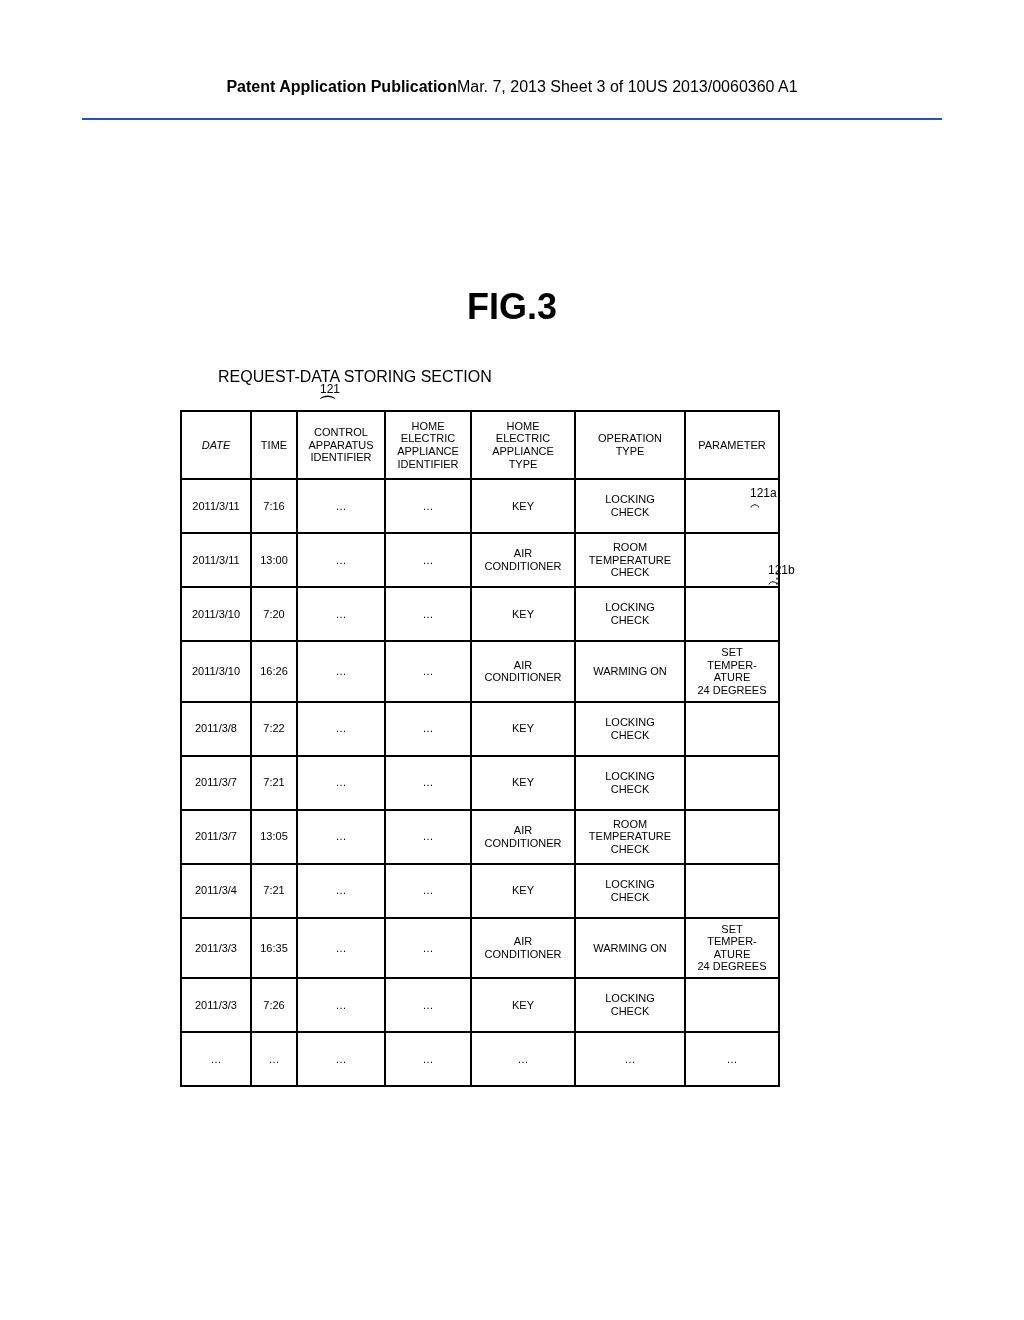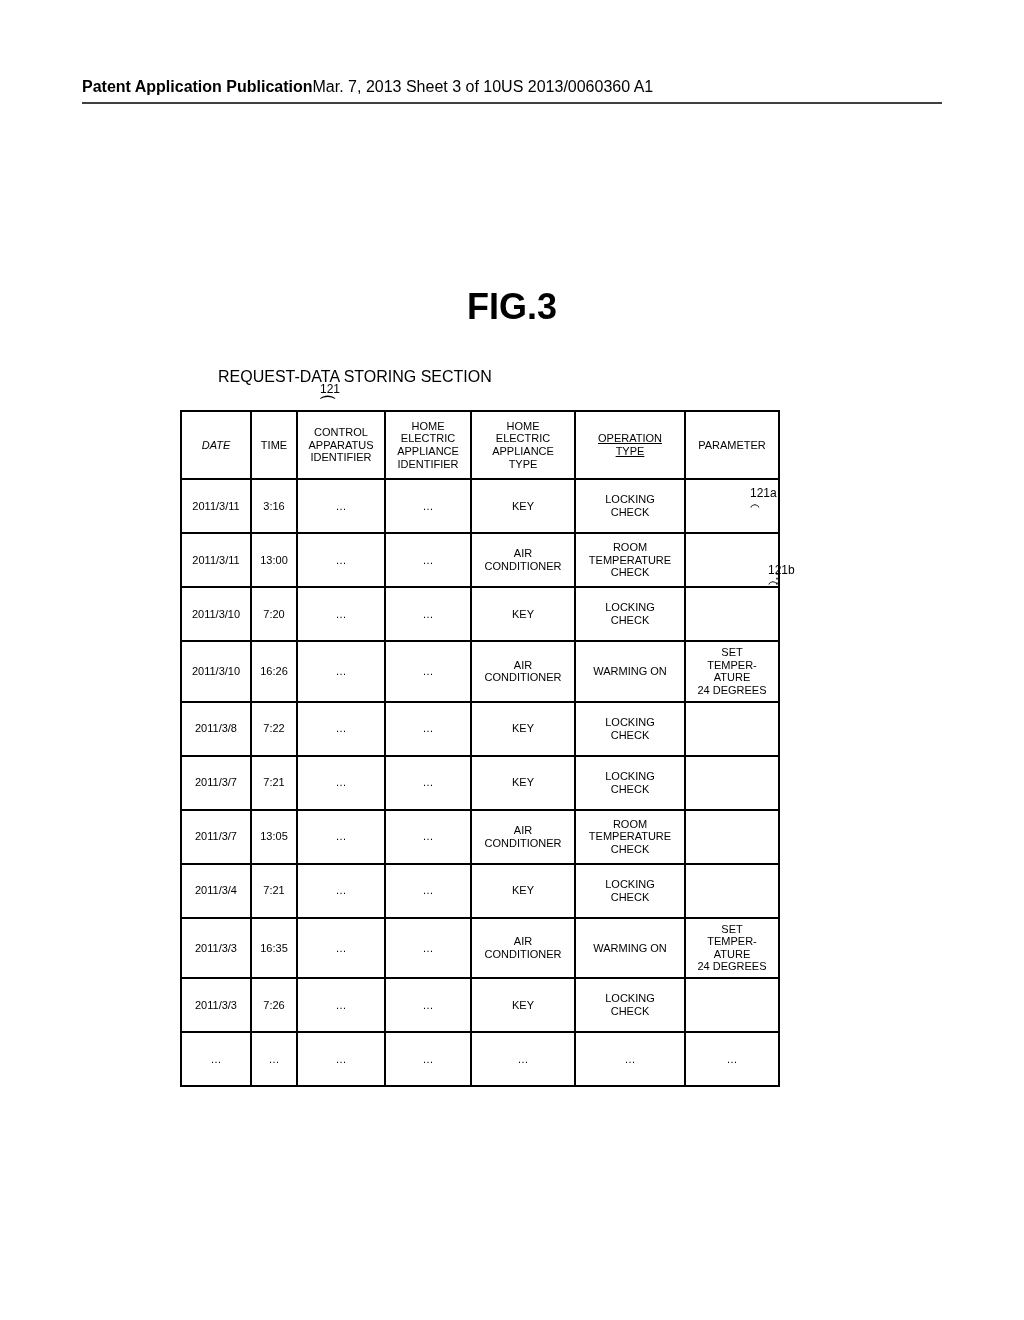--- a/index.html
+++ b/index.html
@@ -13,24 +13,24 @@
     width: 1024px;
     height: 1320px;
     position: relative;
     box-sizing: border-box;
   }
   .header {
     position: absolute;
     top: 78px;
     left: 82px;
     right: 82px;
-    border-bottom: 2px solid #404040;
-    padding-bottom: 6px;
+    border-bottom: 2px solid #1d4ed8;
+    padding-bottom: 22px;
     display: flex;
-    justify-content: flex-start;
+    justify-content: center;
     font-size: 16px;
   }
   .header-left { font-weight: bold; }
   .header-center { }
   .header-right { }
   .figure-title {
     position: absolute;
     top: 286px;
     left: 0;
     right: 0;
@@ -75,21 +75,21 @@
     font-weight: normal;
   }
   tbody td {
     height: 44px;
   }
   .c-date { width: 64px; font-style: italic; }
   .c-time { width: 40px; }
   .c-ctrl { width: 82px; }
   .c-heaid { width: 80px; }
   .c-heatype { width: 98px; }
-  .c-op { width: 104px; text-decoration: underline; }
+  .c-op { width: 104px; }
   .c-param { width: 88px; margin-left: 24px; }
   .row-annot {
     position: absolute;
     font-size: 12px;
     font-weight: normal;
   }
   .annot-sym {
     font-size: 16px;
   }
   .annot-121a { top: 486px; left: 750px; }
@@ -122,21 +122,21 @@
           <th class="c-ctrl">CONTROL<br>APPARATUS<br>IDENTIFIER</th>
           <th class="c-heaid">HOME<br>ELECTRIC<br>APPLIANCE<br>IDENTIFIER</th>
           <th class="c-heatype">HOME<br>ELECTRIC<br>APPLIANCE<br>TYPE</th>
           <th class="c-op">OPERATION<br>TYPE</th>
           <th class="c-param">PARAMETER</th>
         </tr>
       </thead>
       <tbody>
         <tr>
           <td>2011/3/11</td>
-          <td>3:16</td>
+          <td>7:16</td>
           <td>…</td>
           <td>…</td>
           <td>KEY</td>
           <td>LOCKING<br>CHECK</td>
           <td></td>
         </tr>
         <tr>
           <td>2011/3/11</td>
           <td>13:00</td>
           <td>…</td>

